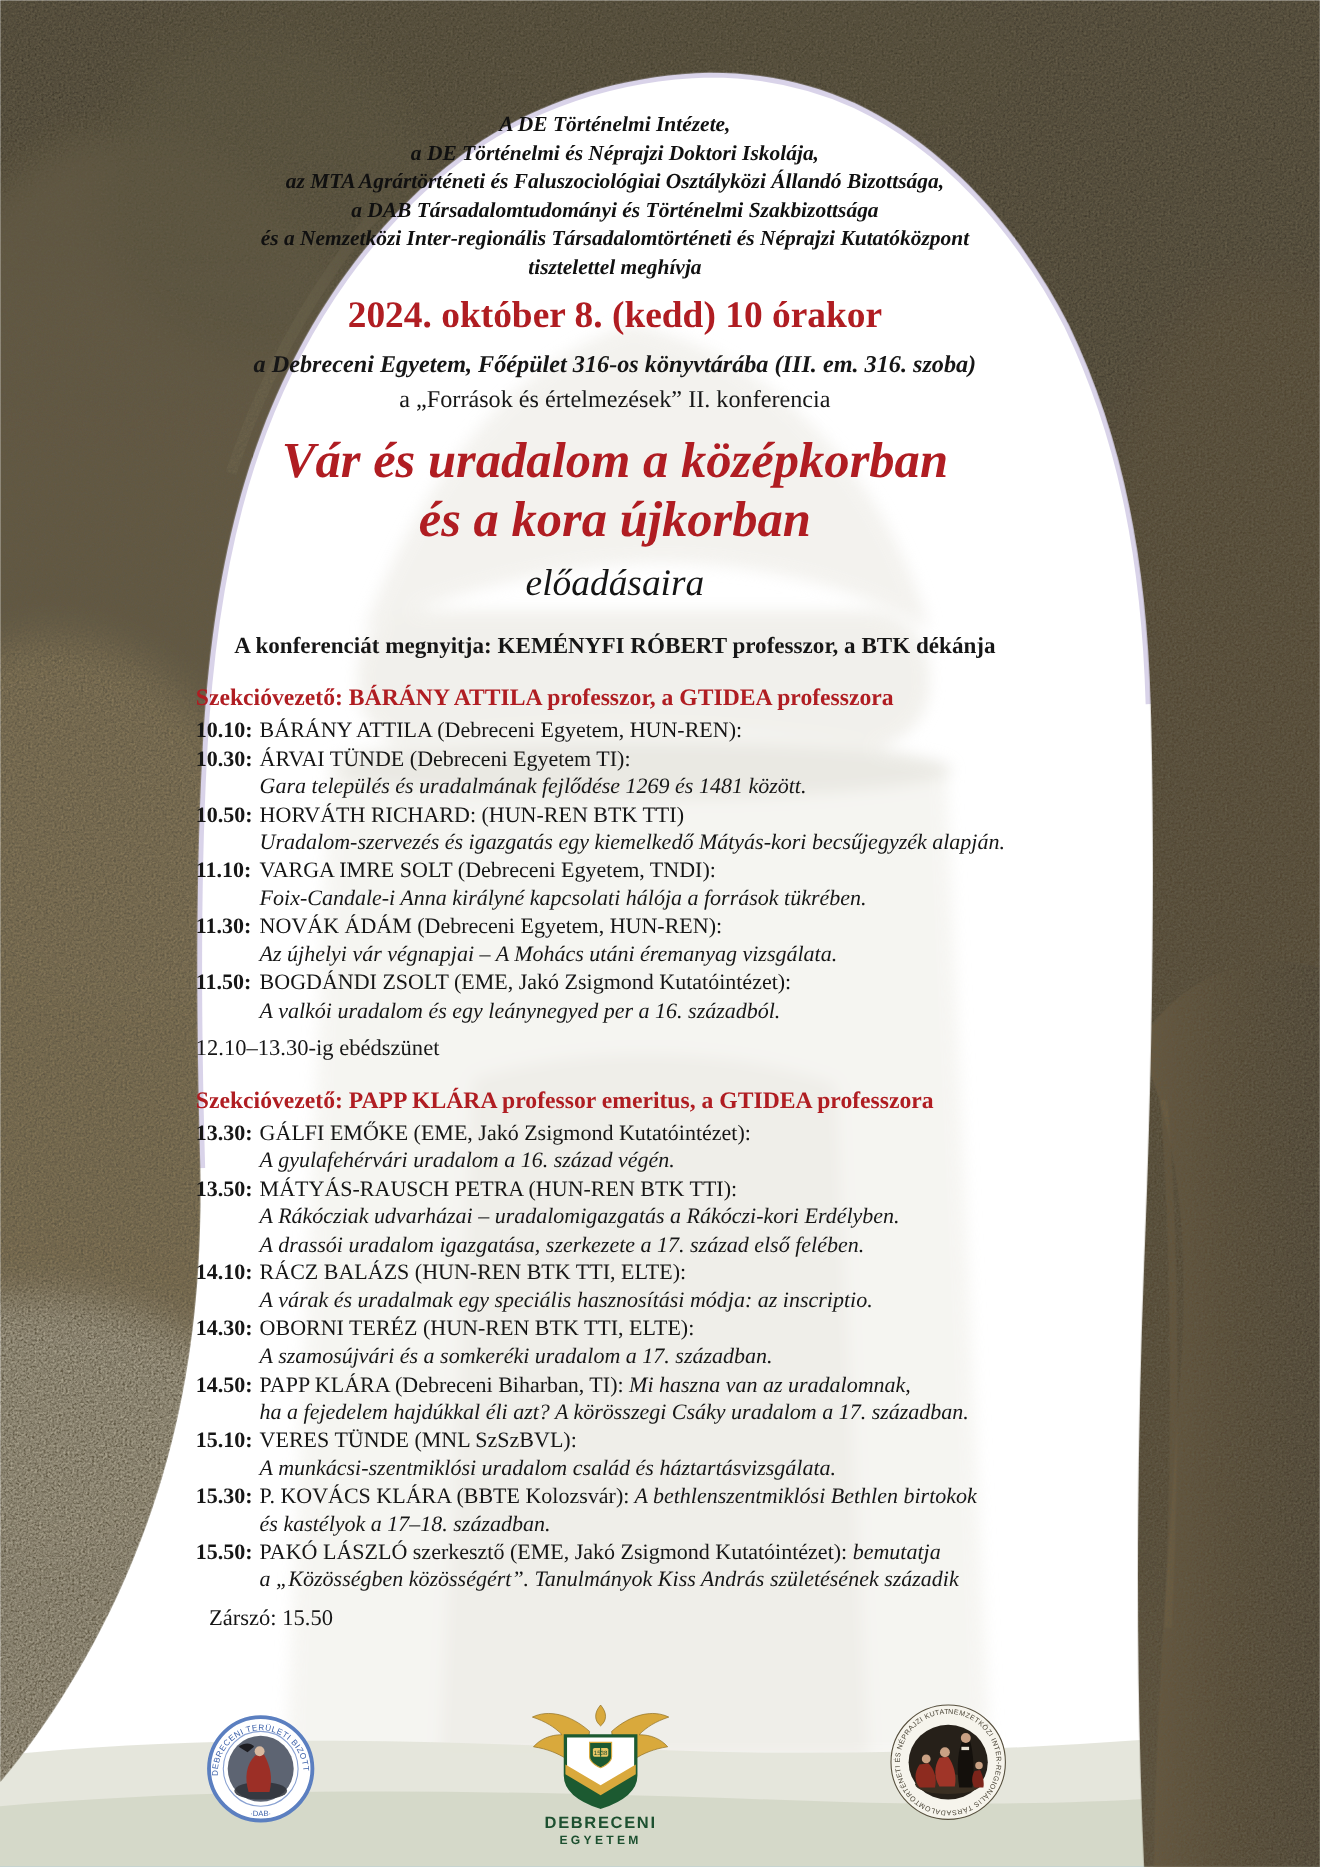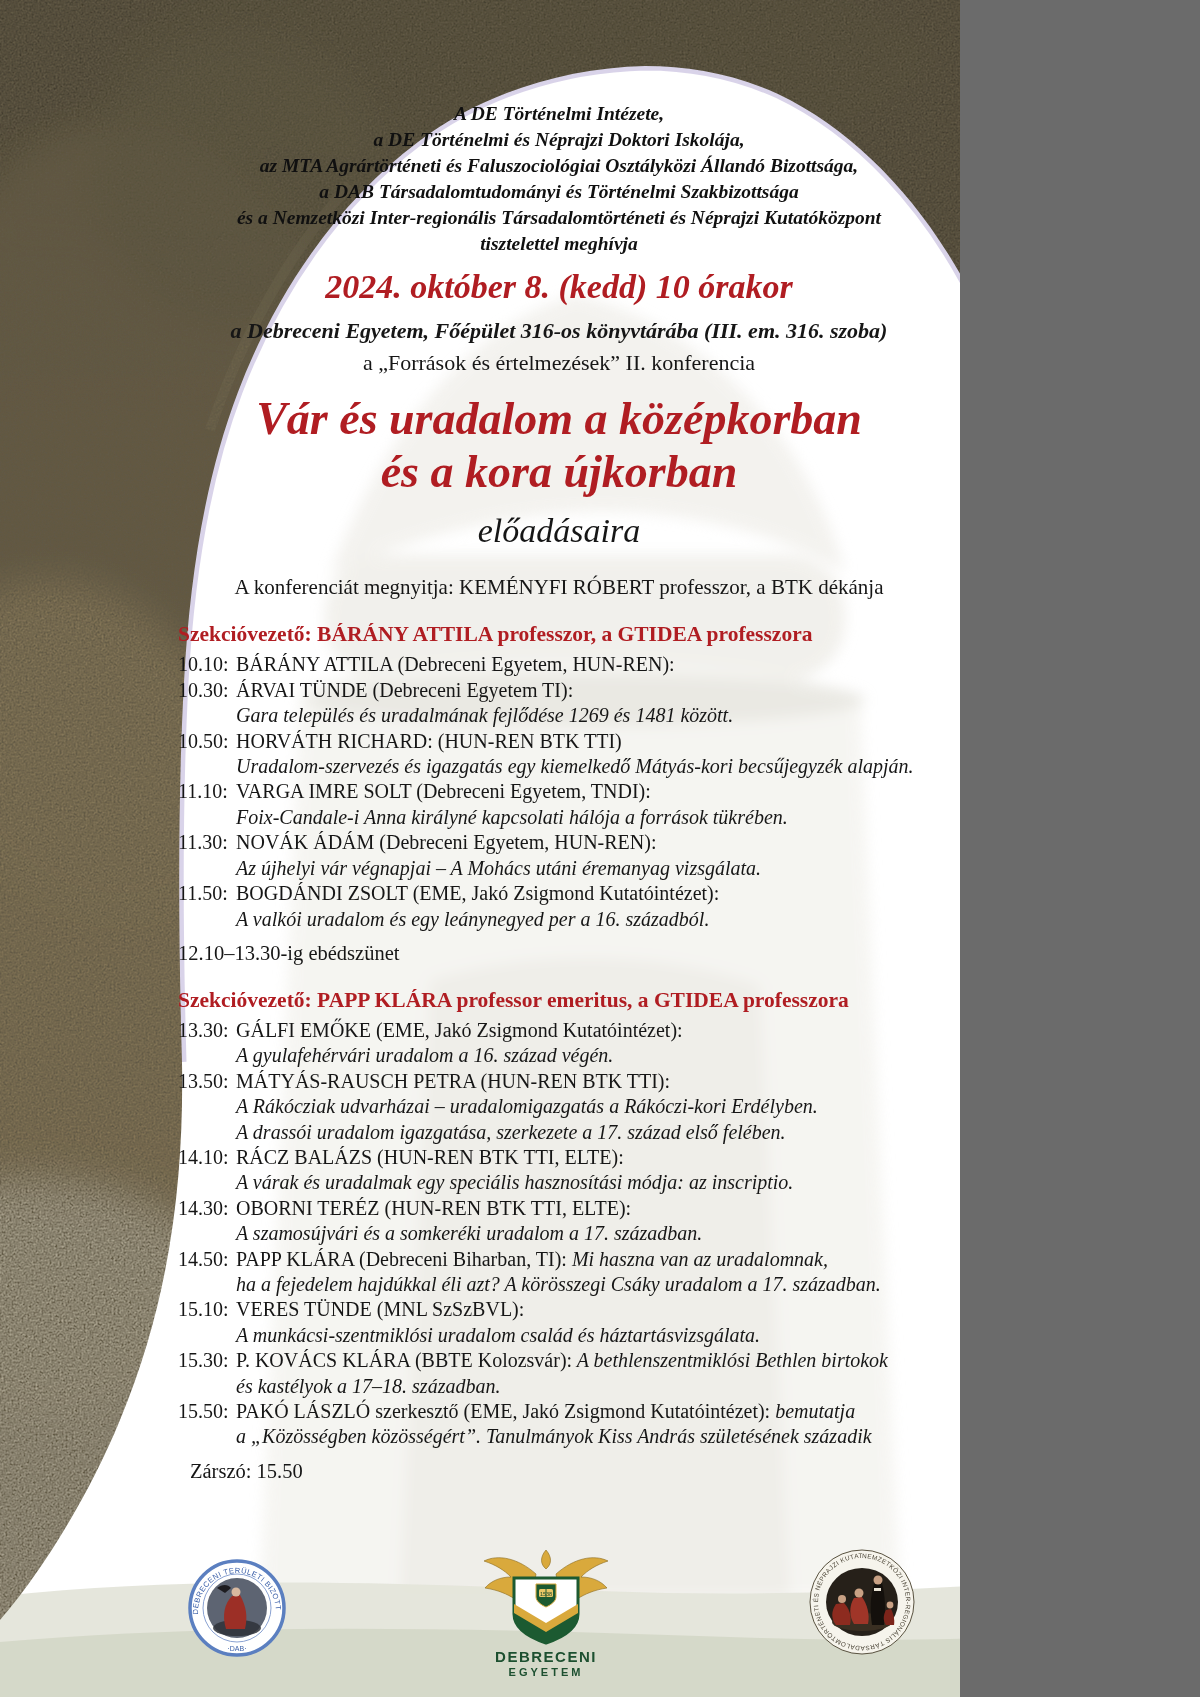--- a/index.html
+++ b/index.html
@@ -1,34 +1,34 @@
 <!DOCTYPE html>
 <html><head>
 <meta charset="utf-8">
 <style>
   html,body{margin:0;padding:0;background:#6b6b6b;}
-  .poster{position:relative;width:960px;height:1697px;overflow:hidden;background:#7dd3fc;
+  .poster{position:relative;width:1200px;height:1697px;overflow:hidden;background:#7dd3fc;
           font-family:"Liberation Serif",serif;color:#161616;}
   .bg{position:absolute;left:0;top:0;width:1200px;height:1697px;}
   .content{position:absolute;left:178px;top:0;width:762px;z-index:2;}
   .organizers{padding-top:101px;}
   .organizers p{margin:0;font-style:italic;font-weight:bold;font-size:19.5px;line-height:25.9px;
                 text-align:center;color:#101010;}
-  .date{margin:11px 0 0;font-style:italic;font-weight:bold;font-size:34px;line-height:40px;
+  .date{margin:11px 0 0;font-weight:bold;font-size:34px;line-height:40px;
         text-align:center;color:#b01d22;}
   .venue{margin:9px 0 0;font-style:italic;font-weight:bold;font-size:22px;line-height:30px;text-align:center;}
   .conf{margin:3px 0 0;font-size:22px;line-height:28px;text-align:center;}
   .maintitle{margin:15px 0 0;font-style:italic;font-weight:bold;font-size:46px;line-height:53px;
              text-align:center;color:#b01d22;}
   .subtitle{margin:13px 0 0;font-style:italic;font-size:34px;line-height:40px;text-align:center;}
-  .opening{margin:23px 0 0;font-weight:normal;font-size:21px;line-height:26px;text-align:center;}
+  .opening{margin:23px 0 0;font-weight:bold;font-size:21px;line-height:26px;text-align:center;}
   .section-hdr{margin:21px 0 5px;font-weight:bold;font-size:21.5px;line-height:26px;color:#b01d22;}
   .entries{font-size:20px;line-height:25.4px;}
   .entry{display:flex;}
-  .entry .time{width:58px;flex:none;}
+  .entry .time{width:58px;flex:none;font-weight:bold;}
   .entry .speaker{}
   .entry .ittl{font-style:italic;}
   .entry .ttl{font-style:italic;}
   .break-line{margin:9px 0 0;font-size:20.5px;line-height:25px;}
   .closing{margin:9px 12px 0;font-size:20.5px;line-height:25px;}
   .logos{position:absolute;left:0;top:1540px;width:1200px;height:157px;z-index:3;}
 </style>
 </head>
 <body>
 

